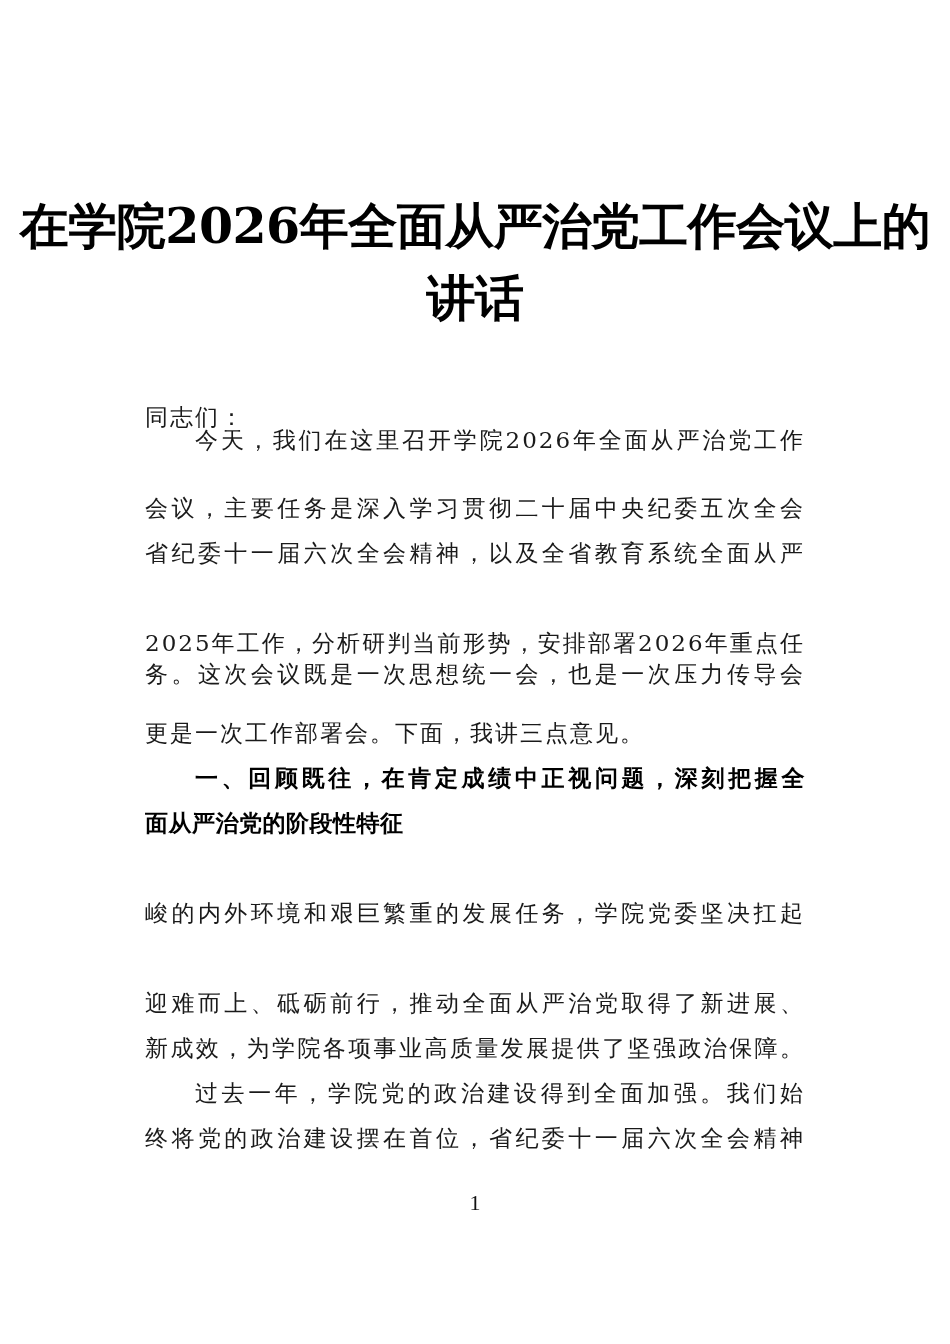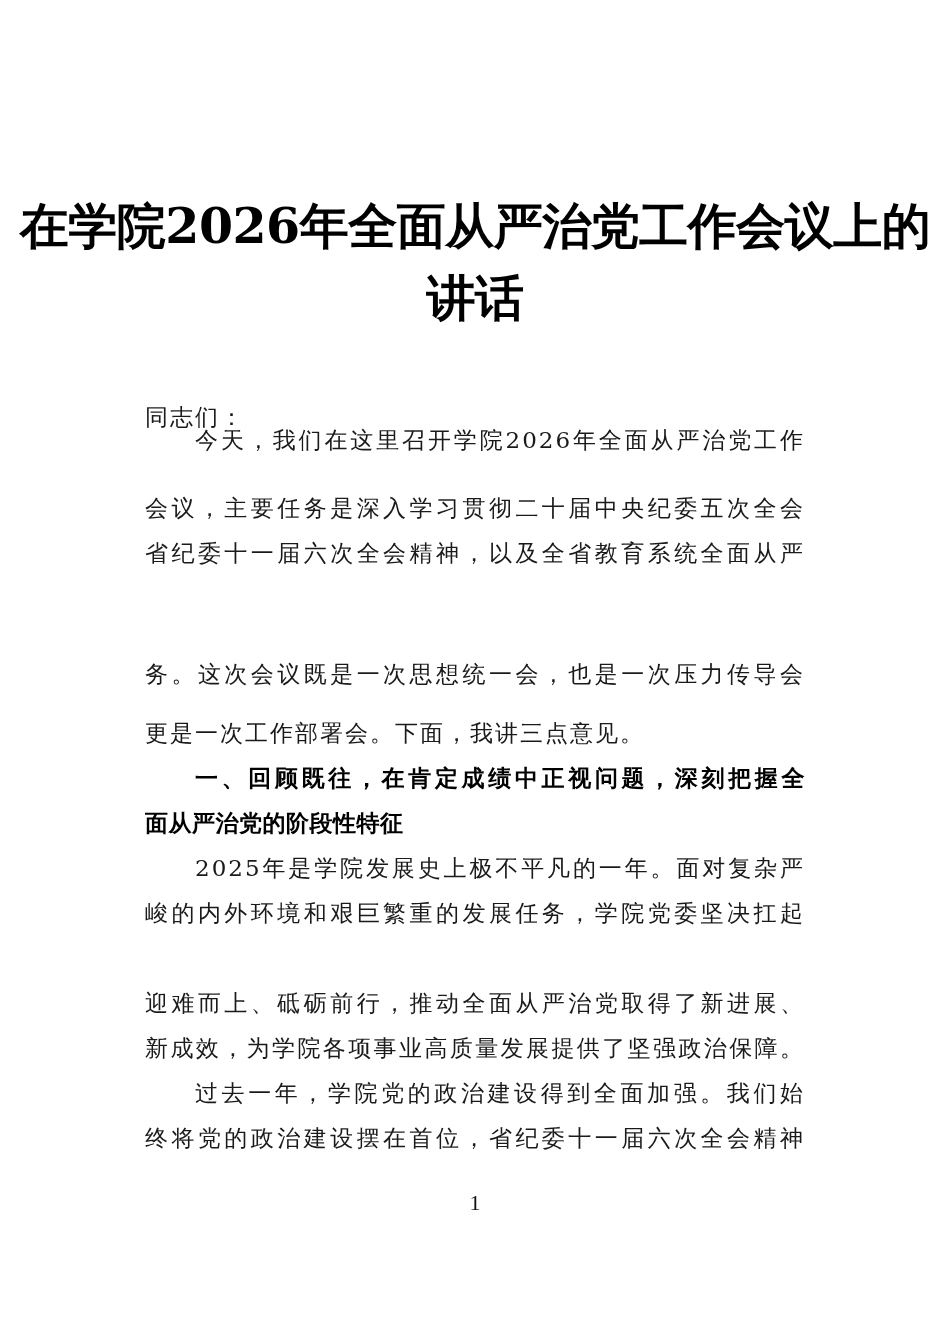--- a/index.html
+++ b/index.html
@@ -25,27 +25,27 @@
 
 <div class="page">
   <div class="title l1">在学院2026年全面从严治党工作会议上的</div>
   <div class="title l2">讲话</div>
 
   <div class="line short" style="top:402px;">同志们：</div>
 
   <div class="line indent" style="top:425px;">今天，我们在这里召开学院2026年全面从严治党工作</div>
   <div class="line" style="top:493px;">会议，主要任务是深入学习贯彻二十届中央纪委五次全会</div>
   <div class="line" style="top:538px;">省纪委十一届六次全会精神，以及全省教育系统全面从严</div>
+  <div class="line" style="top:628px;">2025年工作，分析研判当前形势，安排部署2026年重点任</div>
   <div class="line" style="top:659px;">务。这次会议既是一次思想统一会，也是一次压力传导会</div>
   <div class="line indent heading" style="top:763px;">一、回顾既往，在肯定成绩中正视问题，深刻把握全</div>
 
   <div class="line short" style="top:718px;">更是一次工作部署会。下面，我讲三点意见。</div>
   <div class="line heading short" style="top:808px;">面从严治党的阶段性特征</div>
 
-  <div class="line indent" style="top:853px;">2025年是学院发展史上极不平凡的一年。面对复杂严</div>
   <div class="line" style="top:898px;">峻的内外环境和艰巨繁重的发展任务，学院党委坚决扛起</div>
   <div class="line" style="top:988px;">迎难而上、砥砺前行，推动全面从严治党取得了新进展、</div>
   <div class="line" style="top:1033px;">新成效，为学院各项事业高质量发展提供了坚强政治保障。</div>
   <div class="line indent" style="top:1078px;">过去一年，学院党的政治建设得到全面加强。我们始</div>
   <div class="line" style="top:1123px;">终将党的政治建设摆在首位，省纪委十一届六次全会精神</div>
 
   <div class="pagenum">1</div>
 </div>
 
 </body></html>

